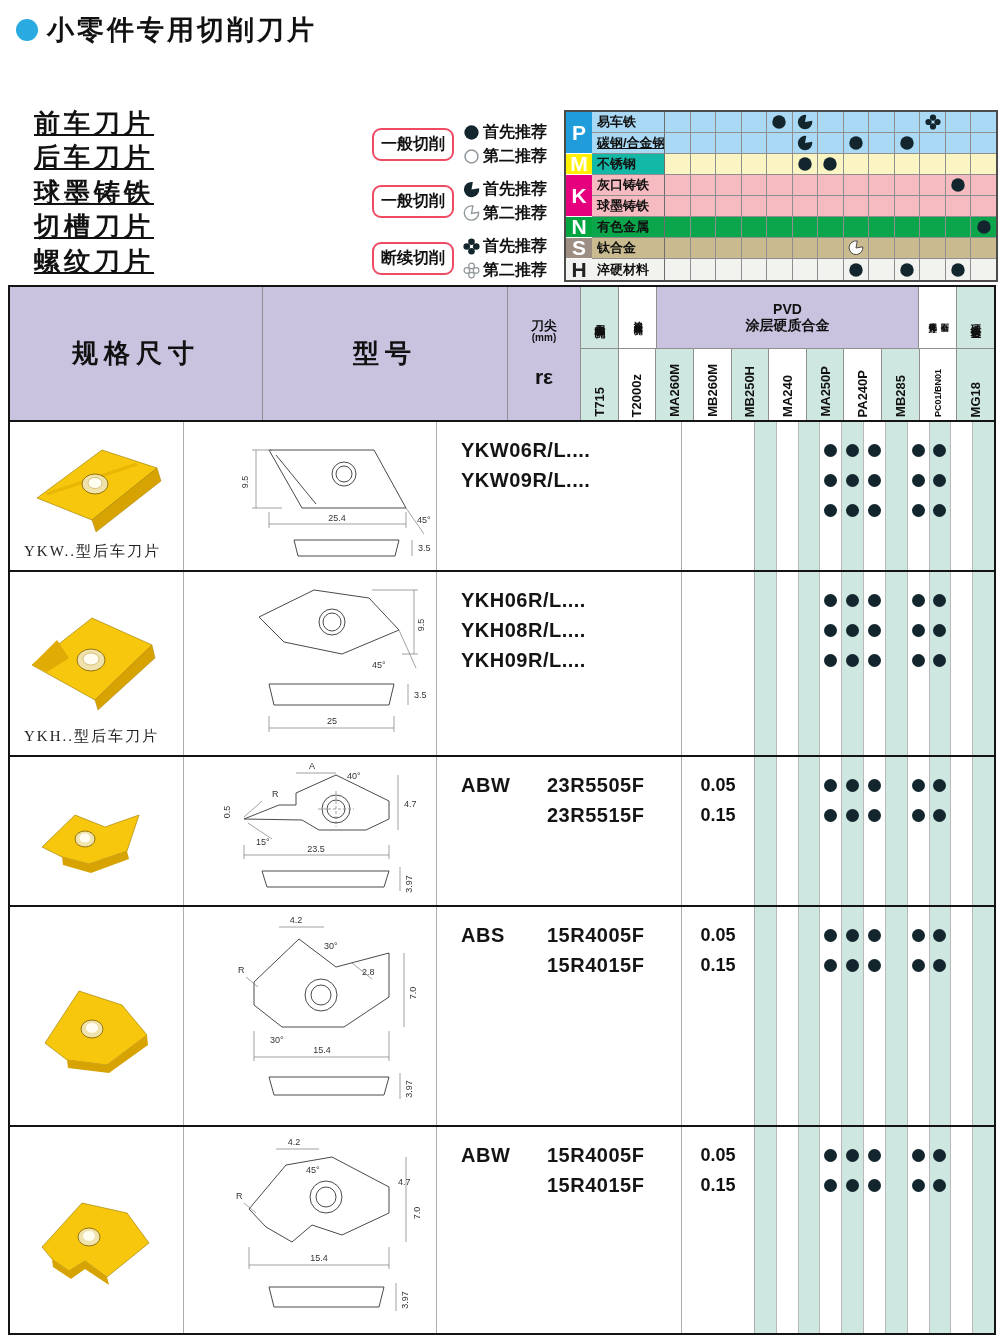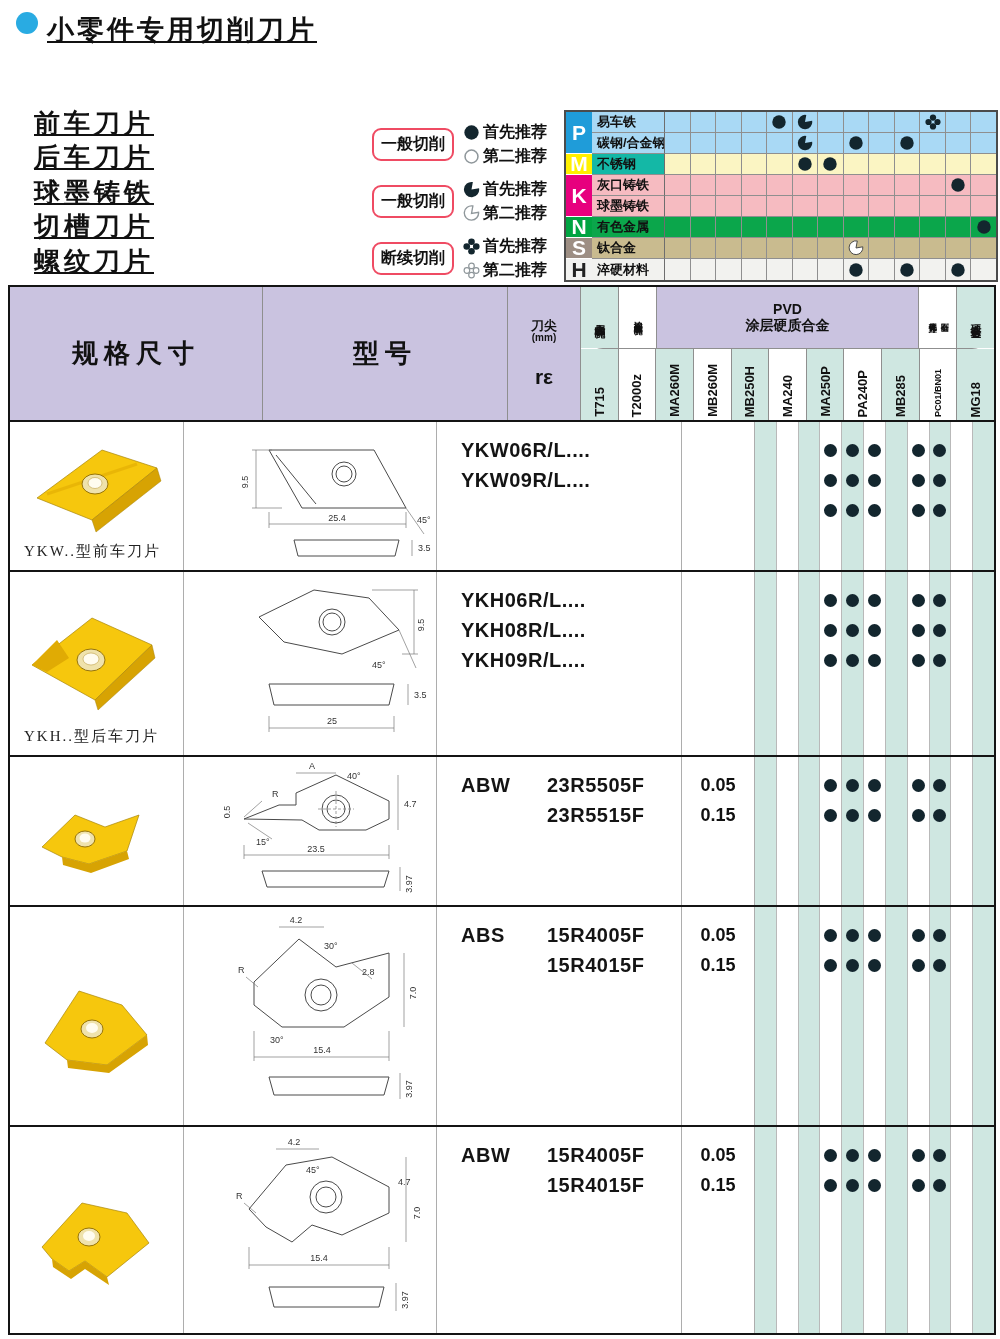--- a/index.html
+++ b/index.html
@@ -1,19 +1,19 @@
 <!DOCTYPE html>
 <html><head>
 <meta charset="utf-8">
 <style>
   html,body{margin:0;padding:0;background:#ffffff;font-family:"Liberation Sans",sans-serif;color:#111;}
   .page{position:relative;width:1000px;height:1339px;background:#fff;overflow:hidden;}
 
   
-  .title{position:absolute;left:16px;top:12px;display:flex;gap:9px;text-decoration:underline;}
+  .title{position:absolute;left:16px;top:12px;display:flex;align-items:center;gap:9px;}
   .bullet{width:22px;height:22px;border-radius:50%;background:#29abe2;}
   .title h1{margin:0;font-size:27px;font-weight:bold;letter-spacing:3px;}
 
   
   .types{position:absolute;left:34px;top:106px;text-decoration:underline;}
   .types .t{font-size:26px;font-weight:bold;letter-spacing:4px;line-height:34.4px;}
 
   
   .legend{position:absolute;left:372px;top:119px;width:192px;}
   .lgroup{display:flex;align-items:center;height:50px;margin-bottom:7px;}
@@ -45,21 +45,21 @@
   .chead{display:flex;height:135px;flex:none;border-bottom:2.5px solid #141414;box-sizing:border-box;}
   .hcell{background:#cac3e0;border-right:1px solid #8f8f8f;box-sizing:border-box;display:flex;align-items:center;justify-content:center;font-family:"Liberation Serif",serif;font-weight:bold;font-size:26px;letter-spacing:6px;}
   .h-shape{width:174px;}
   .h-dims{width:253px;}
   .h-model{width:245px;}
   .h-nose{width:73px;flex-direction:column;letter-spacing:0;font-family:"Liberation Sans",sans-serif;}
   .h-nose .nl{font-size:13px;font-weight:bold;line-height:13px;}
   .h-nose .nu{font-size:10px;font-weight:bold;line-height:11px;}
   .h-nose .ns{font-size:21px;font-weight:bold;margin-top:22px;}
   .h-grades{flex:1;display:flex;flex-direction:column;}
-  .h-groups{height:62px;display:flex;border-bottom:1px solid #8f8f8f;box-sizing:border-box;border-radius:22px;}
+  .h-groups{height:62px;display:flex;border-bottom:1px solid #8f8f8f;box-sizing:border-box;}
   .ggroup{border-right:1px solid #8f8f8f;box-sizing:border-box;display:flex;align-items:center;justify-content:center;overflow:hidden;}
   .ggroup:last-child{border-right:none;}
   .gg1{flex:1;}
   .gg7{flex:7;flex-direction:column;}
   .teal{background:#cfe7e1;}
   .whitebg{background:#ffffff;}
   .lavbg{background:#cac3e0;}
   .vcjk{writing-mode:vertical-rl;font-weight:bold;font-size:11px;letter-spacing:1px;}
   .vcjk.small{font-size:8px;letter-spacing:0;}
   .pvdline{font-size:14px;font-weight:bold;line-height:16px;white-space:nowrap;}
@@ -225,21 +225,21 @@
                   <circle cx="10" cy="15.6" r="3.9"></circle>
                   <circle cx="4.4" cy="10" r="3.9"></circle>
                 </g>
               </svg>
             </div>
             <div class="mcell" style="background: rgb(169, 217, 245);"></div>
             <div class="mcell" style="background: rgb(169, 217, 245);"></div>
           </div>
         </div>
       <div class="mrow">
-          <div class="mlabel" style="background: rgb(169, 217, 245);">碳钢/合金钢</div>
+          <div class="mlabel" style="background: rgb(169, 217, 245); text-decoration: underline;">碳钢/合金钢</div>
           <div class="mcells">
             <div class="mcell" style="background: rgb(169, 217, 245);"></div>
             <div class="mcell" style="background: rgb(169, 217, 245);"></div>
             <div class="mcell" style="background: rgb(169, 217, 245);"></div>
             <div class="mcell" style="background: rgb(169, 217, 245);"></div>
             <div class="mcell" style="background: rgb(169, 217, 245);"></div>
             <div class="mcell" style="background: rgb(169, 217, 245);">
               <svg width="16" height="16" viewBox="0 0 20 20">
                 <path d="M10 10 L11.6 1.2 A9 9 0 1 0 18.9 8.4 Z" fill="#13262e"></path>
               </svg>
@@ -476,21 +476,21 @@
 
     <div class="crow" style="height:150px">
       <div class="c-shape">
         <svg class="shape-svg" width="160" height="108" viewBox="0 0 160 108">
           <polygon points="20,70 85,22 140,40 75,92" fill="#f6c70d" stroke="#a8850a" stroke-width="0.7"></polygon>
           <polygon points="75,92 140,40 144,53 79,104" fill="#d7a303" stroke="#a8850a" stroke-width="0.5"></polygon>
           <line x1="30" y1="66" x2="120" y2="36" stroke="#e9b606" stroke-width="3"></line>
           <ellipse cx="78" cy="56" rx="13" ry="10" fill="#efe2ac" stroke="#96740a" stroke-width="1"></ellipse>
           <ellipse cx="78" cy="55" rx="7" ry="5.5" fill="#fffcf0" stroke="#bfa14a" stroke-width="0.6"></ellipse>
         </svg>
-        <div class="caption">YKW..型前车刀片</div>
+        <div class="caption">YKW..型后车刀片</div>
       </div>
       <div class="c-dims">
         <svg class="dims-svg" width="253" height="150" viewBox="0 0 253 150">
           <polygon class="dwg" points="85,28 190,28 222,86 118,86"></polygon>
           <line class="dwg" x1="92" y1="33" x2="132" y2="82"></line>
           <circle class="dwg" cx="160" cy="52" r="12"></circle>
             <circle class="dwg" cx="160" cy="52" r="8"></circle>
           <line class="dim" x1="72" y1="28" x2="72" y2="86"></line>
             <line class="dim" x1="68" y1="28" x2="88" y2="28"></line>
             <line class="dim" x1="68" y1="86" x2="98" y2="86"></line>

